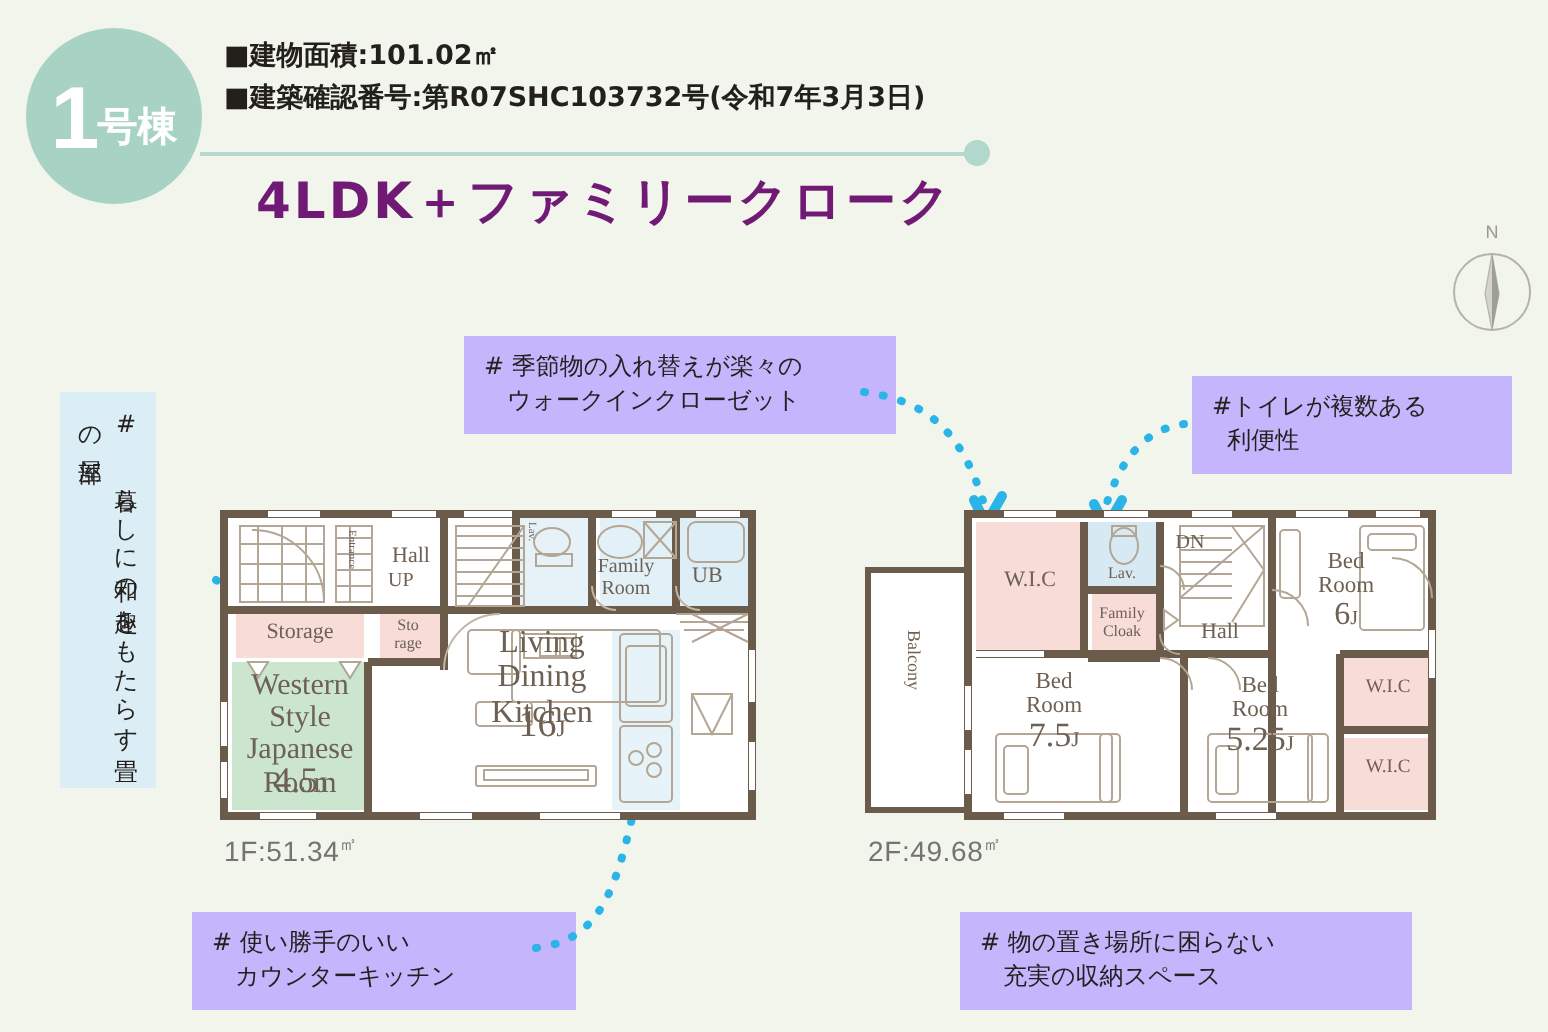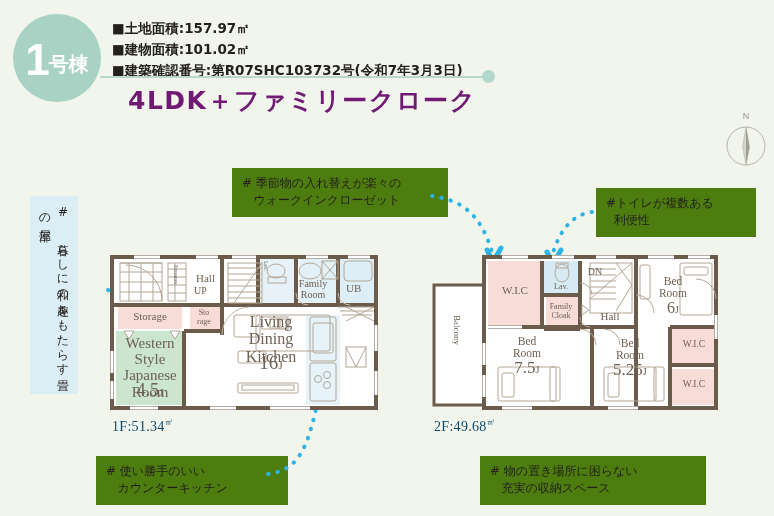--- a/index.html
+++ b/index.html
@@ -41,40 +41,40 @@
     font-size:25px;font-weight:bold;color:#701a75;letter-spacing:1.5px;
     font-family:"DejaVu Sans",sans-serif;white-space:nowrap;
   }
 
   
   .compass{position:absolute;left:724px;top:112px;width:44px;height:62px;}
   .compass .nlab{font-size:9px;color:#9a9a90;text-align:center;line-height:1;}
 
   
   .callout{
-    position:absolute;background:#4d7c0f;color:#231f1d;
+    position:absolute;background:#c4b5fd;color:#231f1d;
     font-family:"DejaVu Sans",sans-serif;
     font-size:12px;line-height:1.45;
     padding:7px 10px;white-space:pre;
   }
   .callout-vert{
     position:absolute;background:#dceef5;color:#231f1d;
     font-family:"DejaVu Sans",sans-serif;font-size:12px;
     writing-mode:vertical-rl;text-orientation:upright;
     padding:9px 6px;line-height:1.5;letter-spacing:1px;
   }
 
   
   .dots{position:absolute;pointer-events:none;}
 
   
   .plan{position:absolute;}
   .floorlabel{
-    position:absolute;font-family:Liberation Serif, serif;
-    font-size:14px;color:#0c4a6e;letter-spacing:0.3px;
+    position:absolute;font-family:Liberation Sans, sans-serif;
+    font-size:14px;color:#737373;letter-spacing:0.3px;
   }
   .floorlabel .sq{font-size:9px;vertical-align:super;}
 
   .rm-txt{
     position:absolute;font-family:"Liberation Serif","DejaVu Serif",serif;
     color:#6e6154;text-align:center;line-height:1.08;
     white-space:pre-line;pointer-events:none;
   }
   .rm-txt .jsuf{font-size:0.62em;}
   .vert-txt{
@@ -88,21 +88,20 @@
 <div id="root">
 
   <div class="badge">
     <div class="badge-inner">
       <span class="bnum">1</span>
       <span class="bsuf">号棟</span>
     </div>
   </div>
 
   <div class="specs">
-    <div class="line">■土地面積:157.97㎡</div>
     <div class="line">■建物面積:101.02㎡</div>
     <div class="line">■建築確認番号:第R07SHC103732号(令和7年3月3日)</div>
   </div>
 
   <div class="hrule"></div>
   <div class="hrule-dot"></div>
 
   <div class="maintitle">4LDK＋ファミリークローク</div>
 
   <div class="compass">

